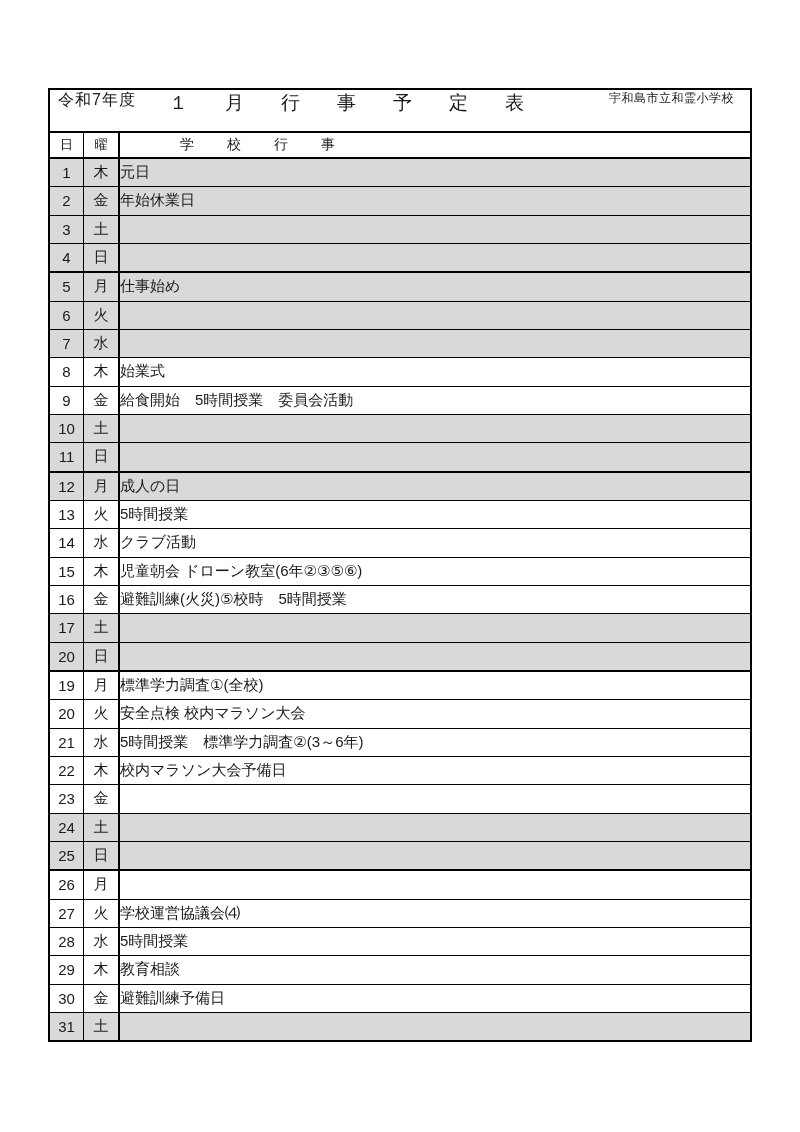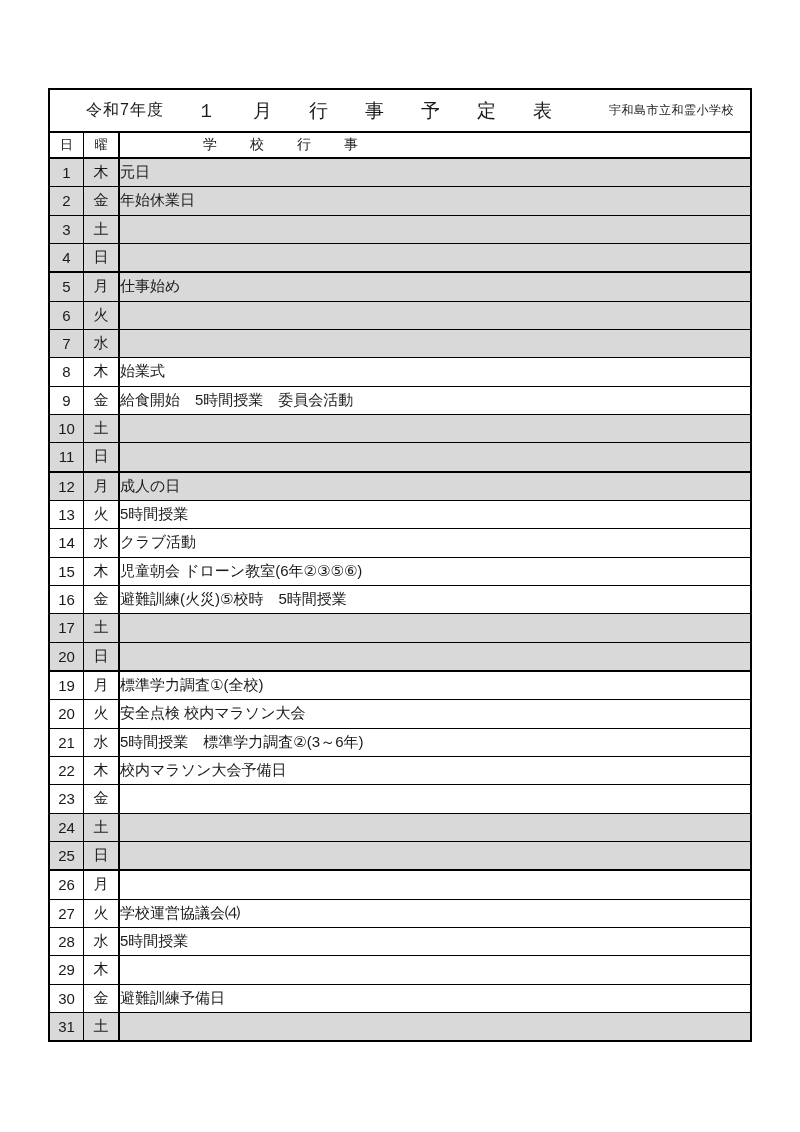--- a/index.html
+++ b/index.html
@@ -19,23 +19,22 @@
     background: #fff;
     display: flex;
     flex-direction: column;
   }
   
   .title-row {
     height: 43px;
     flex: 0 0 43px;
     border-bottom: 2px solid #000;
     display: flex;
-    align-items: center;
-    white-space: nowrap;
-    padding-left: 28px;
+    align-items: flex-start;
+    white-space: nowrap;
   }
   .fiscal-year {
     margin-left: 8px;
     font-size: 16px;
     letter-spacing: 1px;
   }
   .main-title {
     margin-left: 33px;
     font-size: 19px;
     letter-spacing: 37px;
@@ -62,21 +61,21 @@
     display: flex; align-items: center; justify-content: center;
   }
   .cell-weekday-h {
     flex: 0 0 36px;
     border-right: 2px solid #000;
     display: flex; align-items: center; justify-content: center;
   }
   .cell-events-h {
     flex: 1;
     display: flex; align-items: center;
-    padding-left: 83px;
+    padding-left: 60px;
     font-size: 14px;
     letter-spacing: 33px;
     white-space: nowrap;
     overflow: hidden;
   }
   
   .rows {
     flex: 1;
     display: flex;
     flex-direction: column;
@@ -266,20 +265,21 @@
         <div class="cell-event">学校運営協議会⑷</div>
       </div>
       <div class="row">
         <div class="cell-day">28</div>
         <div class="cell-weekday">水</div>
         <div class="cell-event">5時間授業</div>
       </div>
       <div class="row">
         <div class="cell-day">29</div>
         <div class="cell-weekday">木</div>
+        <div class="cell-event">教育相談</div>
       </div>
       <div class="row">
         <div class="cell-day">30</div>
         <div class="cell-weekday">金</div>
         <div class="cell-event">避難訓練予備日</div>
       </div>
       <div class="row shaded">
         <div class="cell-day">31</div>
         <div class="cell-weekday">土</div>
         <div class="cell-event"></div>

